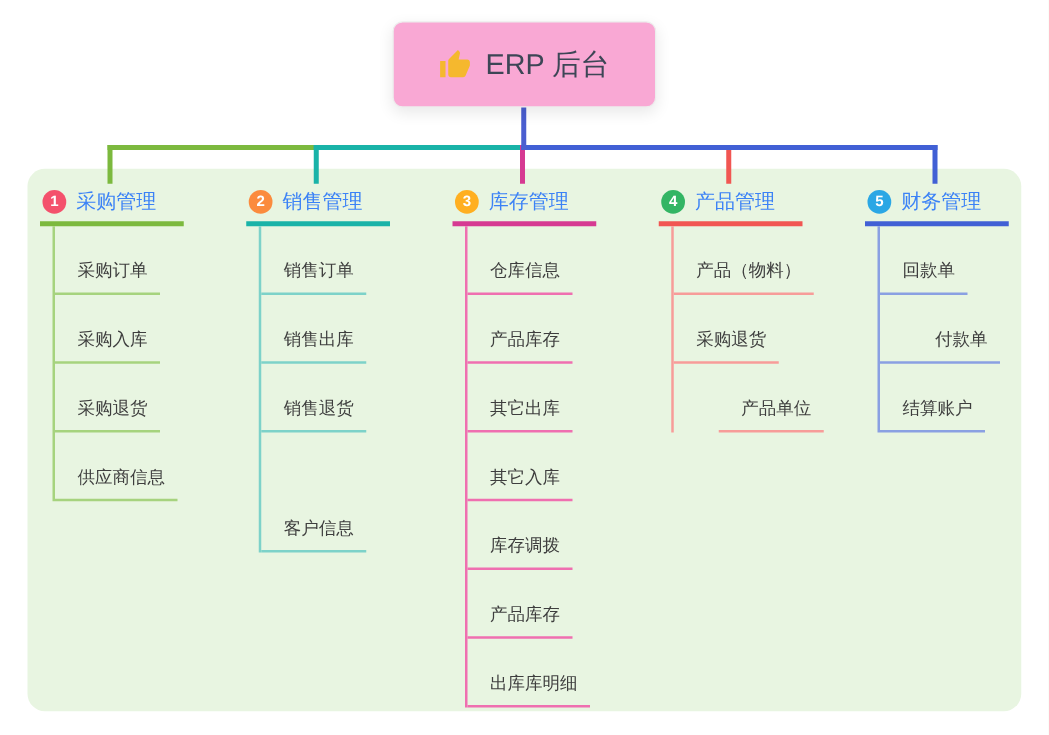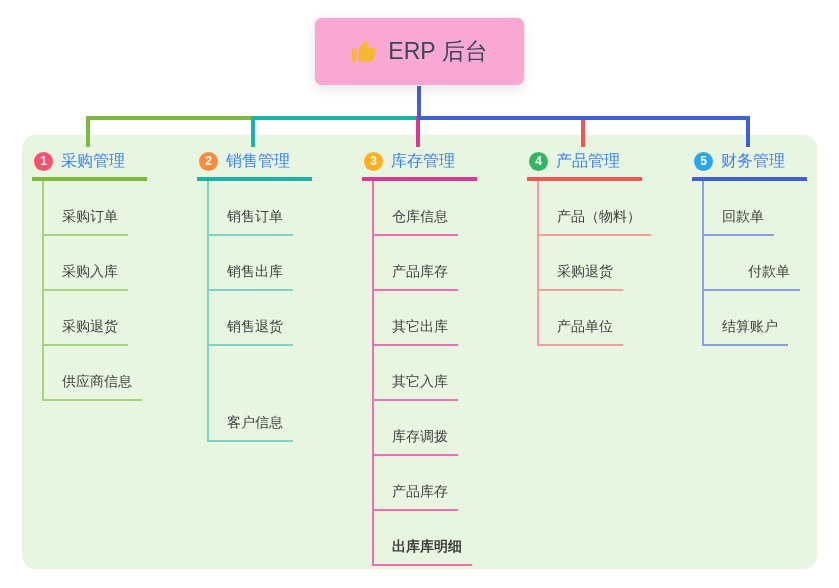--- a/index.html
+++ b/index.html
@@ -106,32 +106,32 @@
           <span class="badge" style="background: rgb(255, 175, 33);">3</span>
           <span class="b-label">库存管理</span>
         </div>
         <div class="children" style="border-left-color: rgb(239, 111, 176);">
           <div class="child" style="border-bottom-color: rgb(239, 111, 176);">仓库信息</div>
           <div class="child" style="border-bottom-color: rgb(239, 111, 176);">产品库存</div>
           <div class="child" style="border-bottom-color: rgb(239, 111, 176); text-align: right;">其它出库</div>
           <div class="child" style="border-bottom-color: rgb(239, 111, 176);">其它入库</div>
           <div class="child" style="border-bottom-color: rgb(239, 111, 176);">库存调拨</div>
           <div class="child" style="border-bottom-color: rgb(239, 111, 176);">产品库存</div>
-          <div class="child" style="border-bottom-color: rgb(239, 111, 176); font-weight: bold;">出库库明细</div>
+          <div class="child" style="border-bottom-color: rgb(239, 111, 176);">出库库明细</div>
         </div>
       </div>
       <div class="branch" style="left: 527px;">
         <div class="b-title" style="border-bottom-color: rgb(241, 86, 82);">
           <span class="badge" style="background: rgb(51, 181, 100);">4</span>
           <span class="b-label">产品管理</span>
         </div>
         <div class="children" style="border-left-color: rgb(247, 156, 153);">
           <div class="child" style="border-bottom-color: rgb(247, 156, 153);">产品（物料）</div>
           <div class="child" style="border-bottom-color: rgb(247, 156, 153);">采购退货</div>
-          <div class="child" style="border-bottom-color: rgb(247, 156, 153);">产品单位</div>
+          <div class="child" style="border-bottom-color: rgb(247, 156, 153); margin-left: 36px;">产品单位</div>
         </div>
       </div>
       <div class="branch" style="left: 692px;">
         <div class="b-title" style="border-bottom-color: rgb(65, 96, 213);">
           <span class="badge" style="background: rgb(43, 167, 229);">5</span>
           <span class="b-label">财务管理</span>
         </div>
         <div class="children" style="border-left-color: rgb(138, 160, 226);">
           <div class="child" style="border-bottom-color: rgb(138, 160, 226);">回款单</div>
           <div class="child" style="border-bottom-color: rgb(138, 160, 226); padding-left: 44px;">付款单</div>

